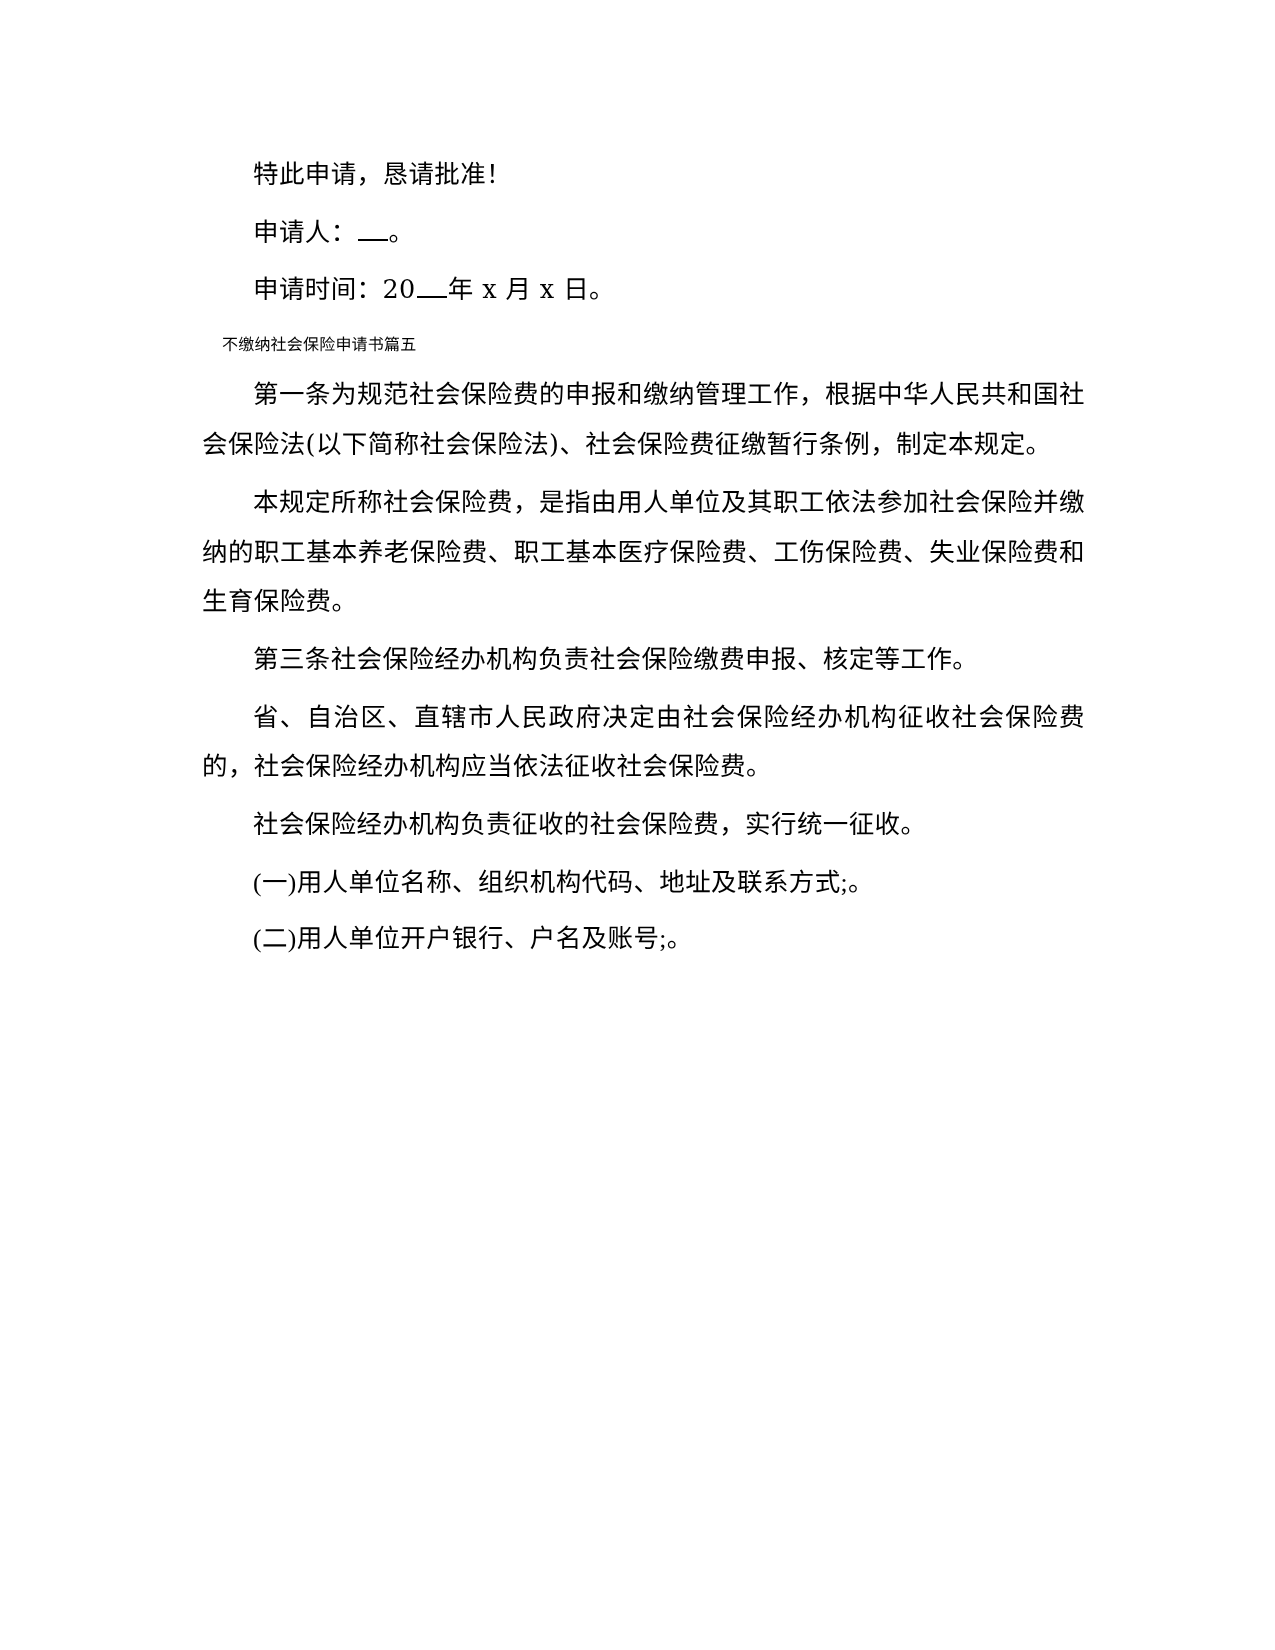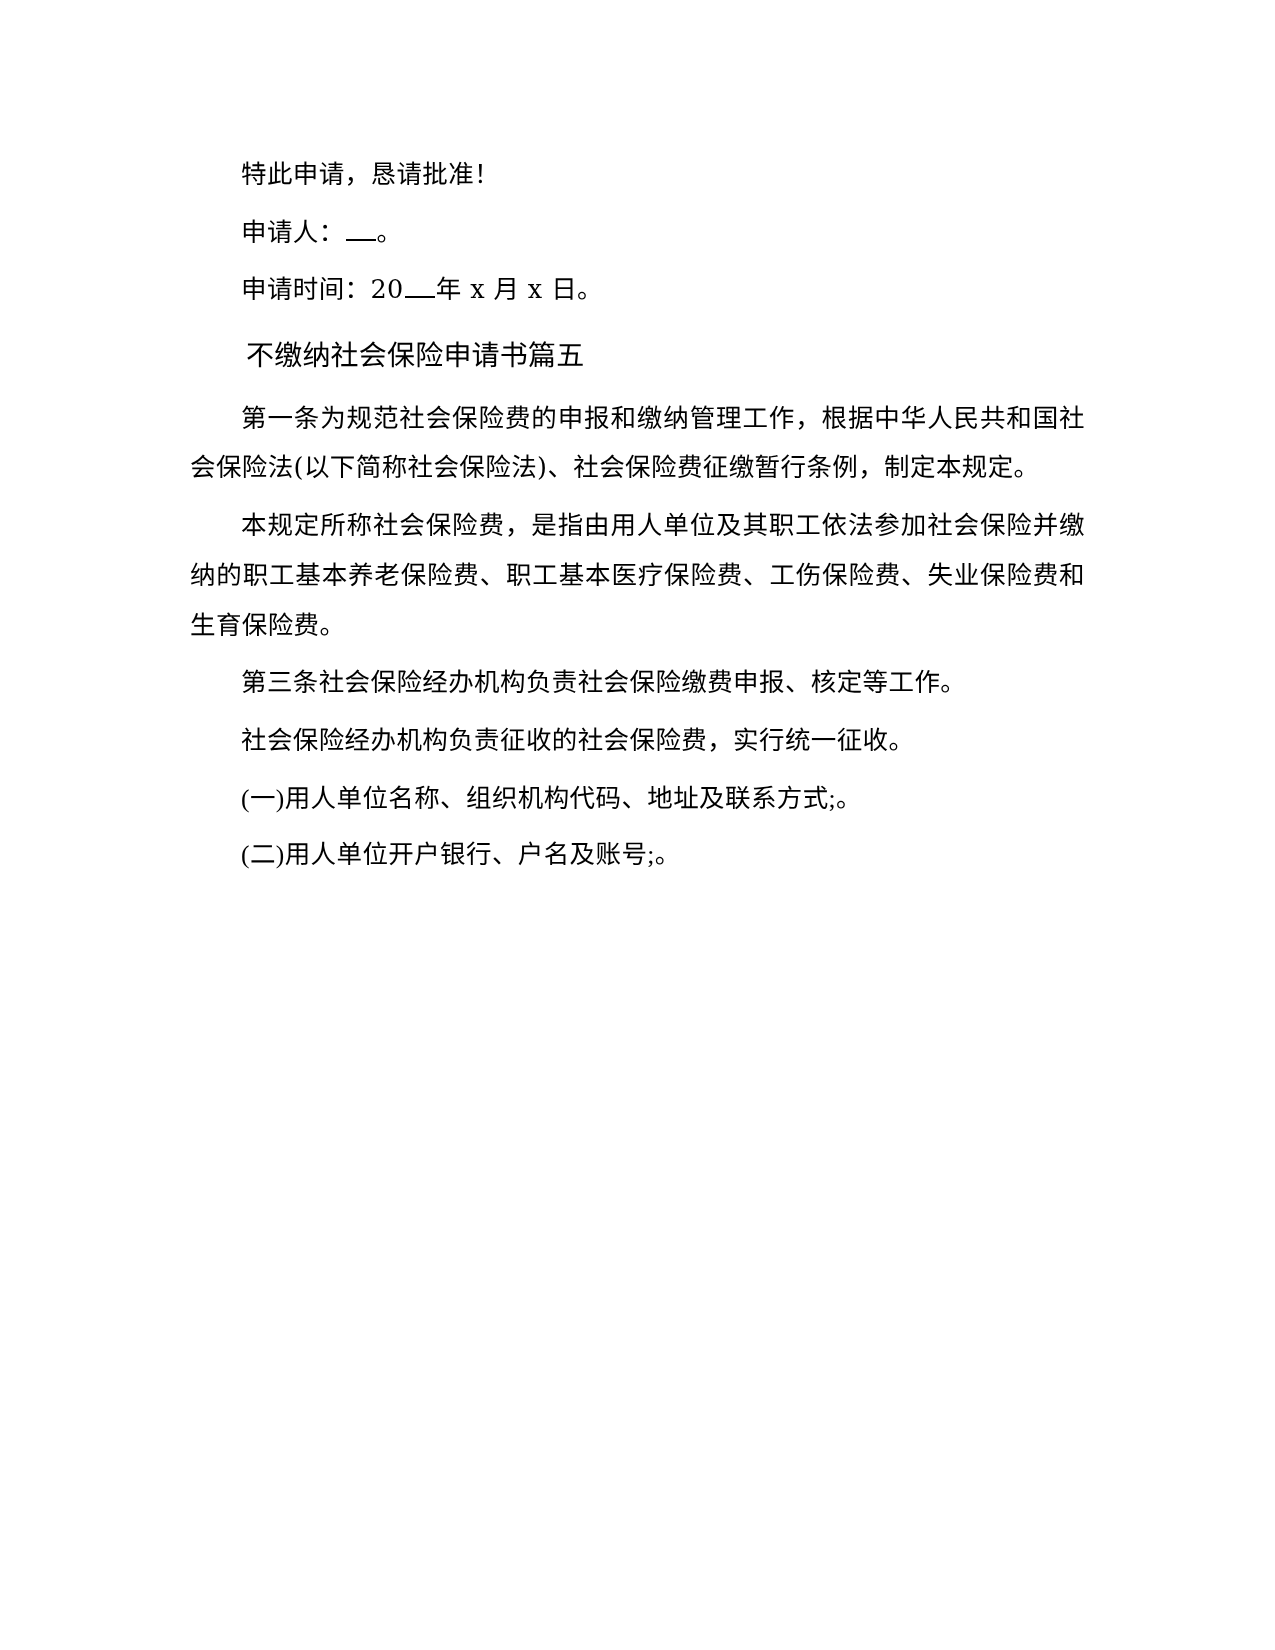--- a/index.html
+++ b/index.html
@@ -23,31 +23,31 @@
     padding: 150px 190px 0 190px;
   }
   .doc-body {
     font-size: 25.5px;
     line-height: 1.95;
     text-align: justify;
     text-justify: inter-ideograph;
     letter-spacing: 0.4px;
   }
   .para {
-    margin: 0 0 8px 0;
+    margin: 0 0 8px 12px;
     text-indent: 2em;
   }
   .para.tight {
     margin-bottom: 6px;
     font-family: Liberation Serif, serif;
   }
   .heading {
     margin: 14px 0 10px 0;
     text-indent: 2em;
-    font-size: 28px;
+    font-size: 16px;
     letter-spacing: 0.2px;
   }
   .blank {
     display: inline-block;
     border-bottom: 2px solid #000;
     width: 30px;
     vertical-align: baseline;
     margin: 0 1px;
   }
 </style>
@@ -65,20 +65,21 @@
 
     <p class="heading">不缴纳社会保险申请书篇五</p>
 
     <p class="para">第一条为规范社会保险费的申报和缴纳管理工作，根据中华人民共和国社会保险法(以下简称社会保险法)、社会保险费征缴暂行条例，制定本规定。</p>
 
 
     <p class="para">本规定所称社会保险费，是指由用人单位及其职工依法参加社会保险并缴纳的职工基本养老保险费、职工基本医疗保险费、工伤保险费、失业保险费和生育保险费。</p>
 
     <p class="para">第三条社会保险经办机构负责社会保险缴费申报、核定等工作。</p>
 
+    <p class="para">省、自治区、直辖市人民政府决定由社会保险经办机构征收社会保险费的，社会保险经办机构应当依法征收社会保险费。</p>
 
     <p class="para">社会保险经办机构负责征收的社会保险费，实行统一征收。</p>
 
 
     <p class="para tight">(一)用人单位名称、组织机构代码、地址及联系方式;。</p>
 
     <p class="para tight">(二)用人单位开户银行、户名及账号;。</p>
 
 
   </div>

